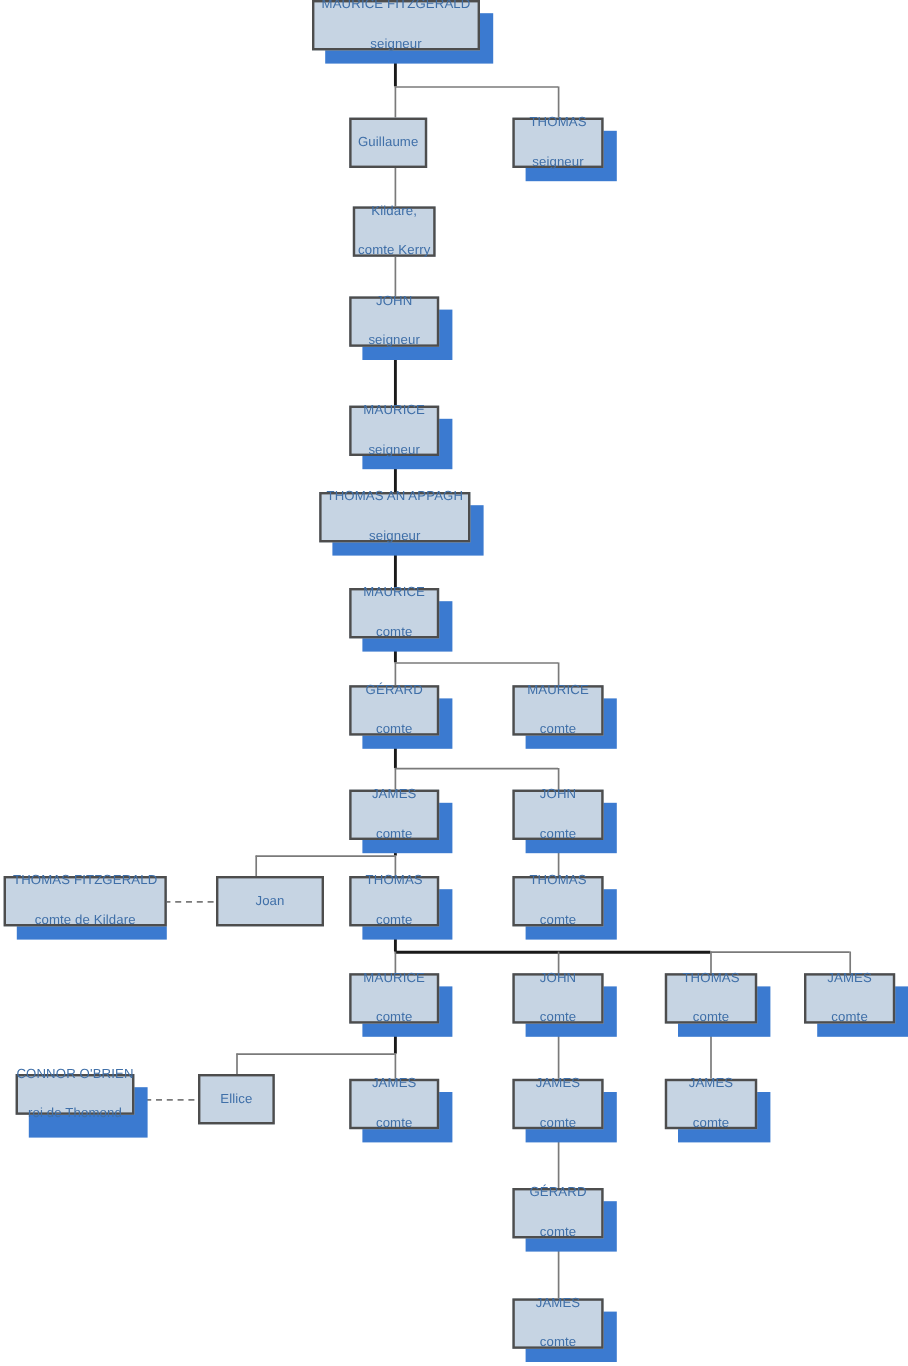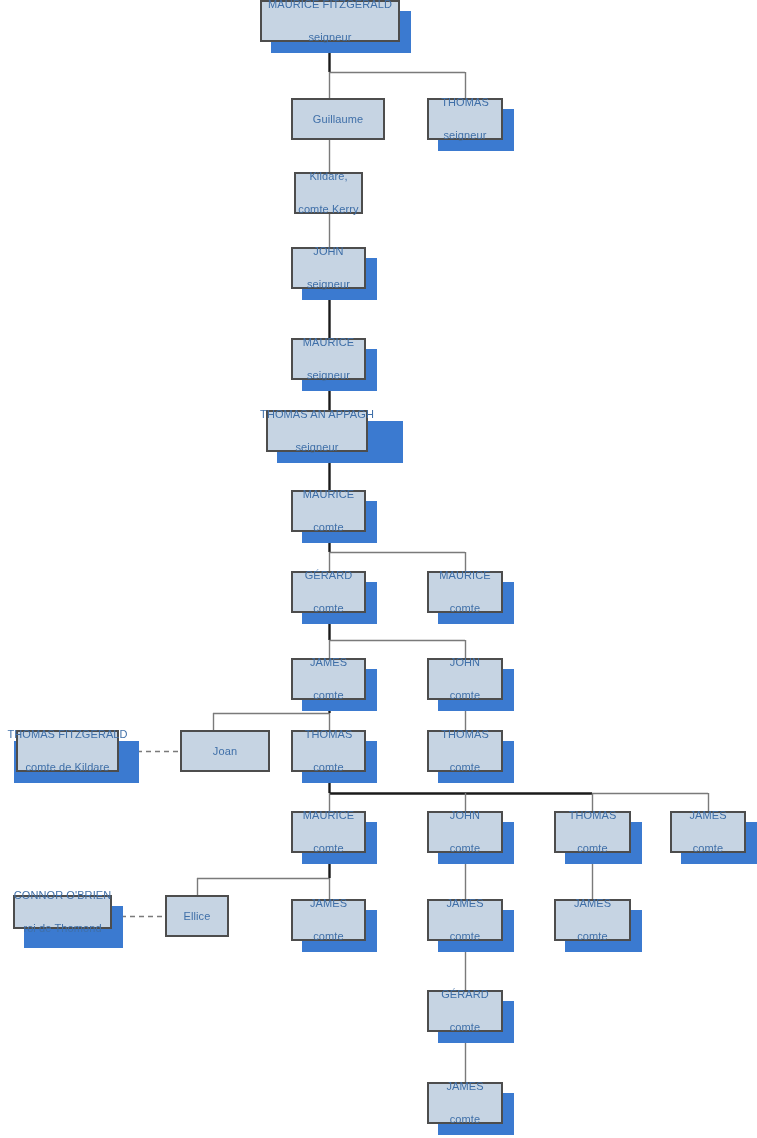--- a/index.html
+++ b/index.html
@@ -94,21 +94,21 @@
       <line x1="592.5" y1="853" x2="592.5" y2="899" stroke="#7a7a7a" stroke-width="1.4"></line>
       <line x1="465.5" y1="941" x2="465.5" y2="990" stroke="#7a7a7a" stroke-width="1.4"></line>
       <line x1="465.5" y1="1032" x2="465.5" y2="1082" stroke="#7a7a7a" stroke-width="1.4"></line>
     </svg>
   <div id="node-layer">
       <div class="shadow" style="left: 271px; top: 11px; width: 140px; height: 42px; background: rgb(59, 122, 208);"></div>
       <div class="node" style="left: 260px; top: 0px; width: 140px; height: 42px; background: rgb(198, 212, 227); border-color: rgb(77, 77, 77); color: rgb(63, 111, 168);">
         <span class="ln1">MAURICE FITZGERALD</span>
         <span class="ln2">seigneur</span>
       </div>
-      <div class="node" style="left: 291px; top: 98px; width: 94px; height: 42px; background: rgb(198, 212, 227); border-color: rgb(77, 77, 77); color: rgb(63, 111, 168);">
+      <div class="node" style="left: 291px; top: 98px; width: 65px; height: 42px; background: rgb(198, 212, 227); border-color: rgb(77, 77, 77); color: rgb(63, 111, 168);">
         <span class="ln1">Guillaume</span>
       </div>
       <div class="shadow" style="left: 438px; top: 109px; width: 76px; height: 42px; background: rgb(59, 122, 208);"></div>
       <div class="node" style="left: 427px; top: 98px; width: 76px; height: 42px; background: rgb(198, 212, 227); border-color: rgb(77, 77, 77); color: rgb(63, 111, 168);">
         <span class="ln1">THOMAS</span>
         <span class="ln2">seigneur</span>
       </div>
       <div class="node" style="left: 294px; top: 172px; width: 69px; height: 42px; background: rgb(198, 212, 227); border-color: rgb(77, 77, 77); color: rgb(63, 111, 168);">
         <span class="ln1">Kildare,</span>
         <span class="ln2">comte Kerry</span>
@@ -117,21 +117,21 @@
       <div class="node" style="left: 291px; top: 247px; width: 75px; height: 42px; background: rgb(198, 212, 227); border-color: rgb(77, 77, 77); color: rgb(63, 111, 168);">
         <span class="ln1">JOHN</span>
         <span class="ln2">seigneur</span>
       </div>
       <div class="shadow" style="left: 302px; top: 349px; width: 75px; height: 42px; background: rgb(59, 122, 208);"></div>
       <div class="node" style="left: 291px; top: 338px; width: 75px; height: 42px; background: rgb(198, 212, 227); border-color: rgb(77, 77, 77); color: rgb(63, 111, 168);">
         <span class="ln1">MAURICE</span>
         <span class="ln2">seigneur</span>
       </div>
       <div class="shadow" style="left: 277px; top: 421px; width: 126px; height: 42px; background: rgb(59, 122, 208);"></div>
-      <div class="node" style="left: 266px; top: 410px; width: 102px; height: 42px; background: rgb(198, 212, 227); border-color: rgb(77, 77, 77); color: rgb(63, 111, 168);">
+      <div class="node" style="left: 266px; top: 410px; width: 126px; height: 42px; background: rgb(198, 212, 227); border-color: rgb(77, 77, 77); color: rgb(63, 111, 168);">
         <span class="ln1">THOMAS AN APPAGH</span>
         <span class="ln2">seigneur</span>
       </div>
       <div class="shadow" style="left: 302px; top: 501px; width: 75px; height: 42px; background: rgb(59, 122, 208);"></div>
       <div class="node" style="left: 291px; top: 490px; width: 75px; height: 42px; background: rgb(198, 212, 227); border-color: rgb(77, 77, 77); color: rgb(63, 111, 168);">
         <span class="ln1">MAURICE</span>
         <span class="ln2">comte</span>
       </div>
       <div class="shadow" style="left: 302px; top: 582px; width: 75px; height: 42px; background: rgb(59, 122, 208);"></div>
       <div class="node" style="left: 291px; top: 571px; width: 75px; height: 42px; background: rgb(198, 212, 227); border-color: rgb(77, 77, 77); color: rgb(63, 111, 168);">
@@ -147,21 +147,21 @@
       <div class="node" style="left: 291px; top: 658px; width: 75px; height: 42px; background: rgb(198, 212, 227); border-color: rgb(77, 77, 77); color: rgb(63, 111, 168);">
         <span class="ln1">JAMES</span>
         <span class="ln2">comte</span>
       </div>
       <div class="shadow" style="left: 438px; top: 669px; width: 76px; height: 42px; background: rgb(59, 122, 208);"></div>
       <div class="node" style="left: 427px; top: 658px; width: 76px; height: 42px; background: rgb(198, 212, 227); border-color: rgb(77, 77, 77); color: rgb(63, 111, 168);">
         <span class="ln1">JOHN</span>
         <span class="ln2">comte</span>
       </div>
       <div class="shadow" style="left: 14px; top: 741px; width: 125px; height: 42px; background: rgb(59, 122, 208);"></div>
-      <div class="node" style="left: 16px; top: 730px; width: 103px; height: 42px; background: rgb(198, 212, 227); border-color: rgb(77, 77, 77); color: rgb(63, 111, 168);">
+      <div class="node" style="left: 3px; top: 730px; width: 136px; height: 42px; background: rgb(198, 212, 227); border-color: rgb(77, 77, 77); color: rgb(63, 111, 168);">
         <span class="ln1">THOMAS FITZGERALD</span>
         <span class="ln2">comte de Kildare</span>
       </div>
       <div class="node" style="left: 180px; top: 730px; width: 90px; height: 42px; background: rgb(198, 212, 227); border-color: rgb(77, 77, 77); color: rgb(63, 111, 168);">
         <span class="ln1">Joan</span>
       </div>
       <div class="shadow" style="left: 302px; top: 741px; width: 75px; height: 42px; background: rgb(59, 122, 208);"></div>
       <div class="node" style="left: 291px; top: 730px; width: 75px; height: 42px; background: rgb(198, 212, 227); border-color: rgb(77, 77, 77); color: rgb(63, 111, 168);">
         <span class="ln1">THOMAS</span>
         <span class="ln2">comte</span>

